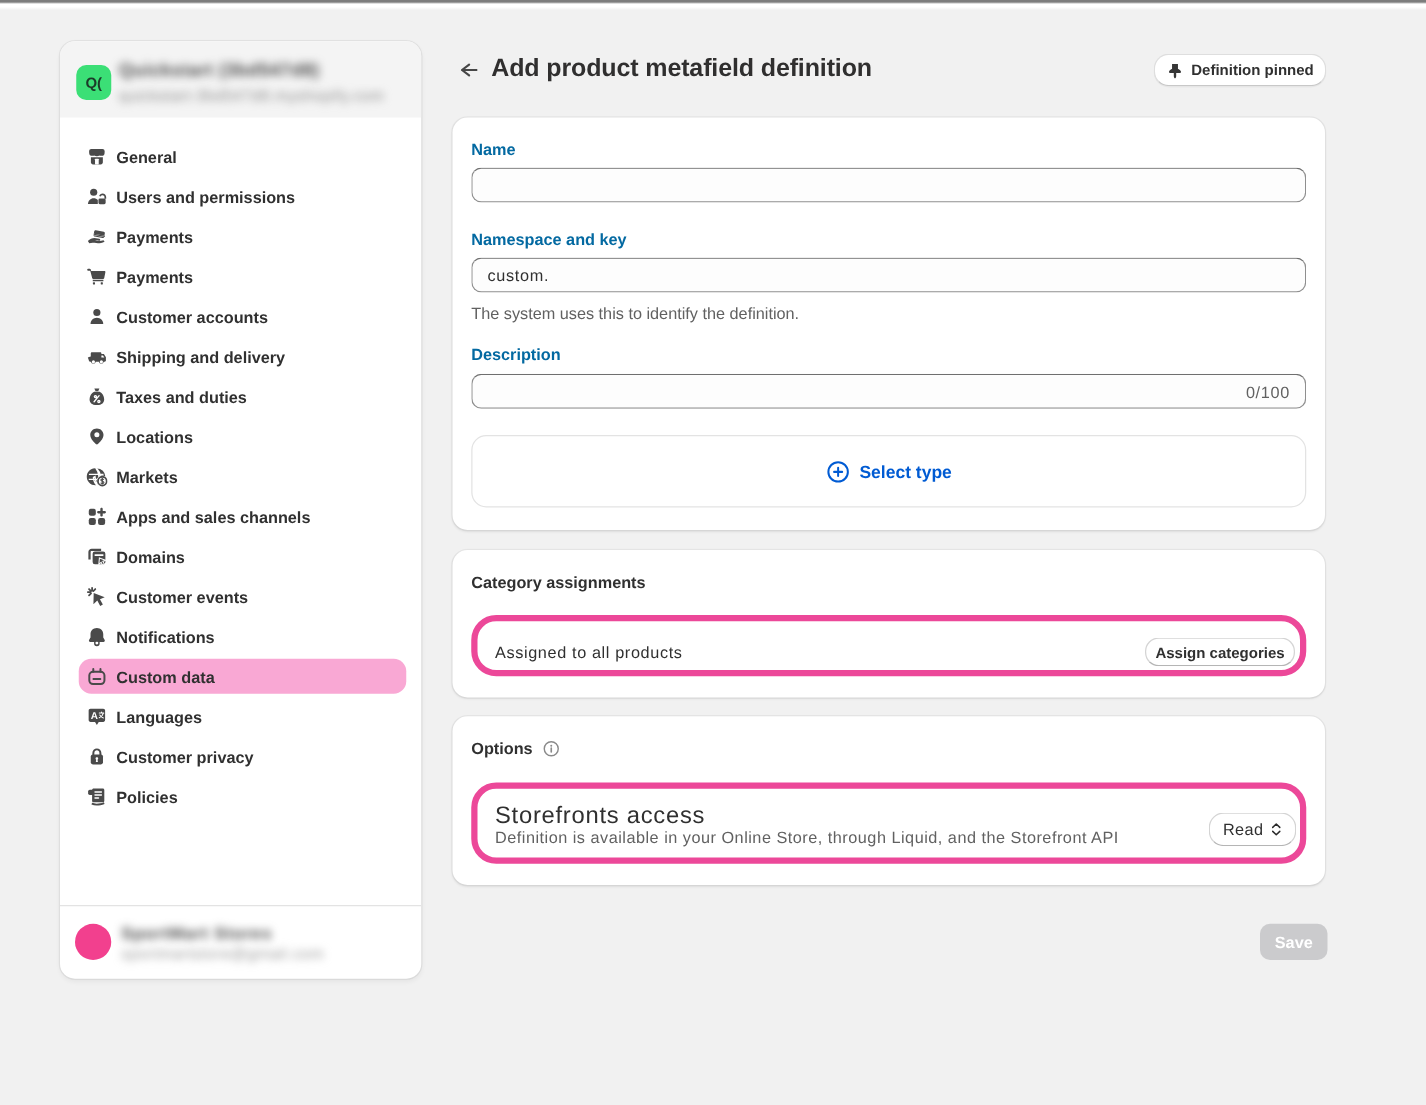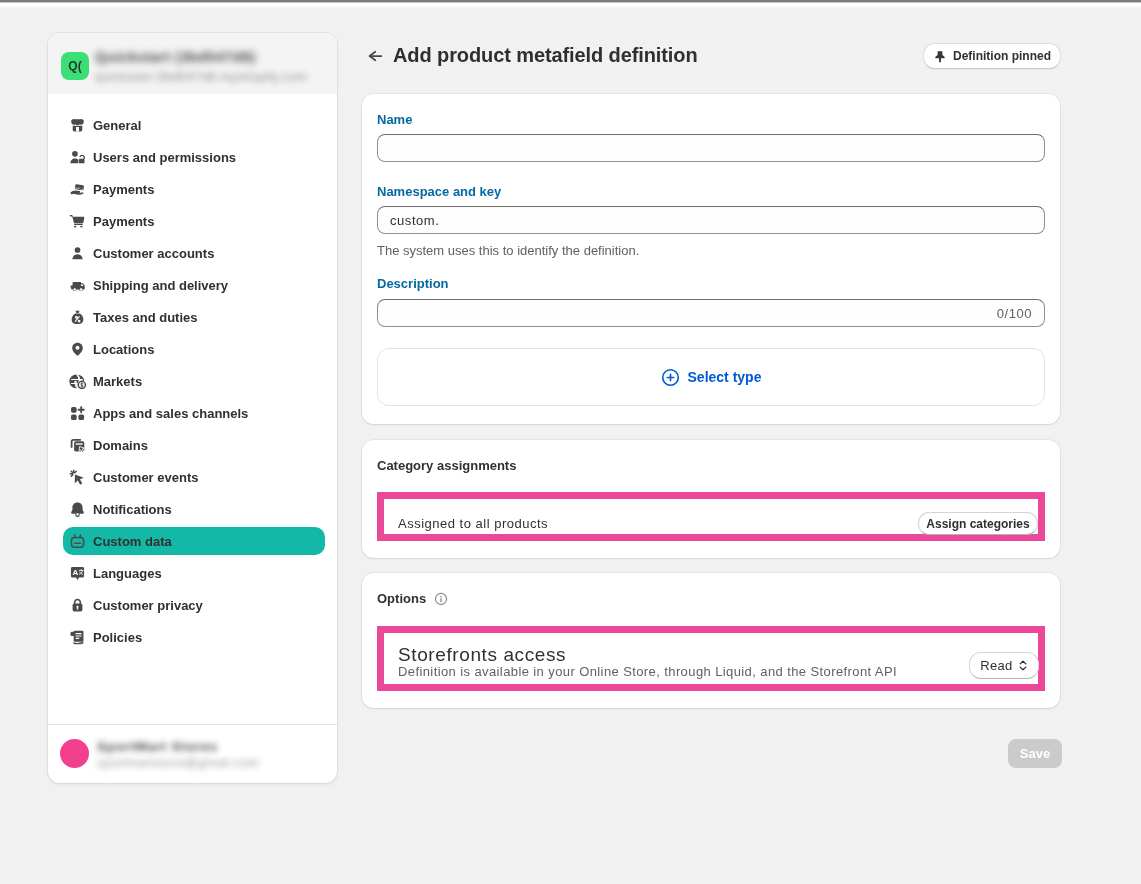--- a/index.html
+++ b/index.html
@@ -12,21 +12,21 @@
   background:#ffffff; border-radius:12px;
   box-shadow:0 0 0 1px rgba(0,0,0,0.055), 0 2px 4px rgba(0,0,0,0.05); overflow:hidden; }
 .side-head { height:61px; background:#f4f4f4; position:relative; }
 .s-avatar { position:absolute; left:13px; top:19px; width:28px; height:28px; border-radius:8px;
   background:#3bdf76; color:#1c3a29; font-size:12px; font-weight:700; display:flex; align-items:center; justify-content:center; }
 .s-name { position:absolute; left:47px; top:16px; font-size:14.5px; letter-spacing:0.4px; font-weight:700; color:#4a4a4a; filter:blur(3.5px); white-space:nowrap; }
 .s-domain { position:absolute; left:47px; top:37px; font-size:12.5px; letter-spacing:0.4px; color:#8f8f8f; filter:blur(3.2px); white-space:nowrap; }
 .nav { padding:17px 12px 0 15px; }
 .item { position:relative; width:262px; height:28px; border-radius:10px; margin-bottom:4px;
   display:flex; align-items:center; }
-.item.sel { background:#14b8a6; }
+.item.sel { background:#f9a8d4; }
 .item svg { position:absolute; left:6px; width:17px; height:17px; }
 .item span { position:absolute; left:30px; font-size:13px; font-weight:700; color:#303030; letter-spacing:0; }
 .side-foot { position:absolute; left:0; top:691px; width:289px; border-top:1px solid #e3e3e3; height:59px; }
 .f-avatar { position:absolute; left:12px; top:14px; width:29px; height:29px; border-radius:50%; background:#f2408e; }
 .f-name { position:absolute; left:49px; top:14px; font-size:13.5px; letter-spacing:0.7px; font-weight:700; color:#4a4a4a; filter:blur(3.2px); white-space:nowrap; }
 .f-mail { position:absolute; left:49px; top:31px; font-size:12.5px; letter-spacing:0.5px; color:#999999; filter:blur(3.2px); white-space:nowrap; }
 
 
 .back { position:absolute; left:366px; top:48px; width:16px; height:16px; }
 h1 { position:absolute; left:393px; top:44px; font-size:20px; font-weight:700; color:#302f2f; letter-spacing:-0.1px; }
@@ -44,21 +44,21 @@
 .lbl { position:absolute; left:15px; font-size:13px; color:#0369a1;font-weight:bold; }
 .inp { position:absolute; left:15px; width:668px; height:28px; background:#fdfdfd;
   border:1px solid #8f8f8f; border-top-color:#6f6f6f; border-radius:8px;
   font-size:13px; color:#303030; letter-spacing:0.55px; display:flex; align-items:center; padding:0 12px; }
 .help { position:absolute; left:15px; font-size:13px; color:#616161; }
 .selectbox { position:absolute; left:15px; top:254px; width:668px; height:58px; border:1px solid #e3e3e3; border-radius:12px;
   display:flex; align-items:center; justify-content:center; gap:8px; }
 .selectbox span { font-size:14px; font-weight:700; color:#005bd3; }
 
 .h2 { position:absolute; left:15px; top:18px; font-size:13px; font-weight:700; color:#303030; display:flex; align-items:center; gap:8px; }
-.innerbox { position:absolute; left:15px; width:668px; border:7px solid #ec4899; border-radius:0;padding-left:20px; }
+.innerbox { position:absolute; left:15px; width:668px; border:5px solid #ec4899; border-radius:20px;padding-left:20px; }
 .ib2 { top:52px; height:49px; }
 .ib3 { top:53px; height:65px; }
 .ib-txt { position:absolute; left:14px; top:17px; font-size:13px; color:#303030; letter-spacing:0.5px; }
 .btn { position:absolute; background:#fff; border:1px solid #d4d4d4; border-bottom-color:#b5b5b5; border-radius:11px;
   font-size:12px; font-weight:700; color:#303030; display:flex; align-items:center; justify-content:center; }
 .assign { left:534px; top:13px; width:120px; height:23px; }
 .sf-title { position:absolute; left:14px; top:11px; font-size:19px; color:#303030; letter-spacing:0.6px; }
 .sf-sub { position:absolute; left:14px; top:31px; font-size:13px; color:#616161; letter-spacing:0.4px; }
 .read { left:585px; top:19px; width:70px; height:27px; border-radius:12px; gap:5px; font-size:13px; font-weight:400; letter-spacing:0.3px; }
 .save { position:absolute; left:1008px; top:739px; width:54px; height:29px; background:#cbcbcd; color:#ffffff;

